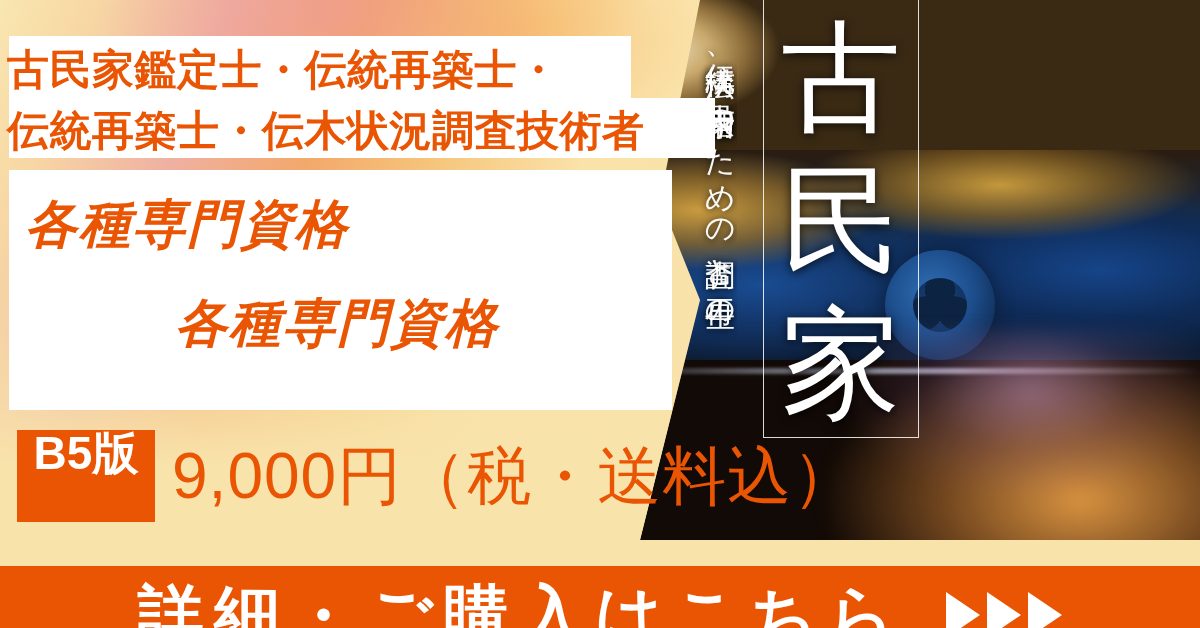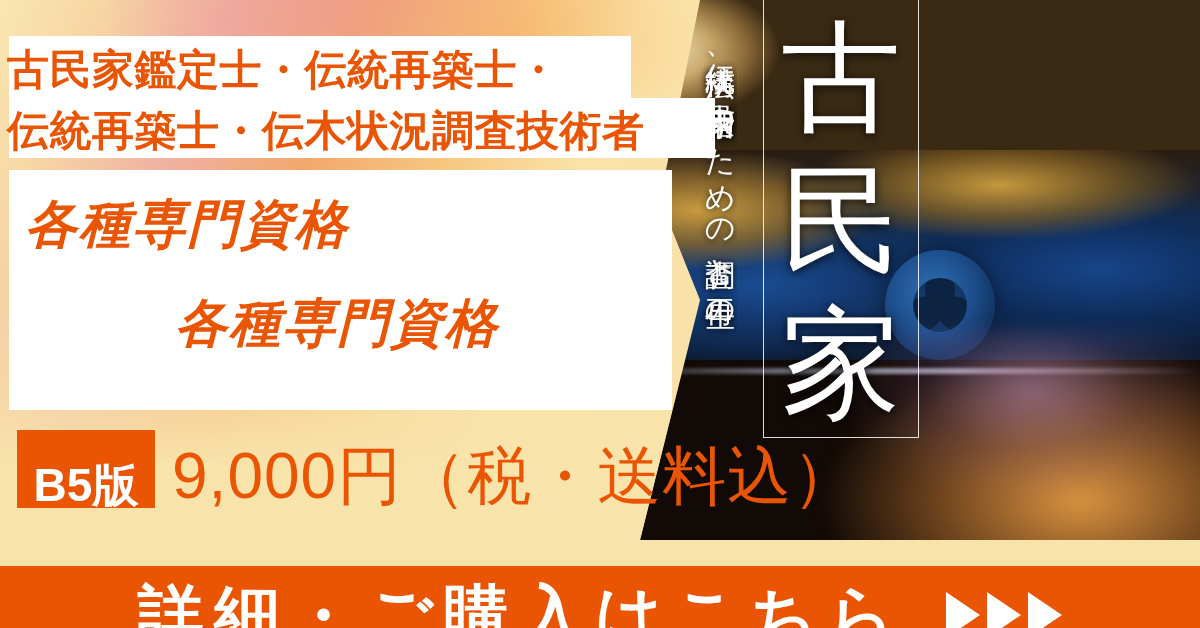--- a/index.html
+++ b/index.html
@@ -150,23 +150,23 @@
     letter-spacing:2px;
     white-space:nowrap;
     font-style:italic;
   }
   #title-line-1 { left:25px;  top:198px; }
   #title-line-2 { left:175px; top:297px; }
 
   
   #badge-b5 {
     position:absolute; left:17px; top:430px;
-    width:138px; height:78px;
+    width:138px; height:92px;
     background:#EA5504;
-    display:flex; align-items:flex-end; justify-content:center;
+    display:flex; align-items:flex-start; justify-content:center;
   }
   #badge-b5-label {
     color:#fff; font-size:46px; font-weight:700; line-height:1;
     letter-spacing:0;
   }
   #price-text {
     position:absolute; left:172px; top:435px;
     color:#EA5504;
     font-size:64px; line-height:1.3;
     font-weight:400;

